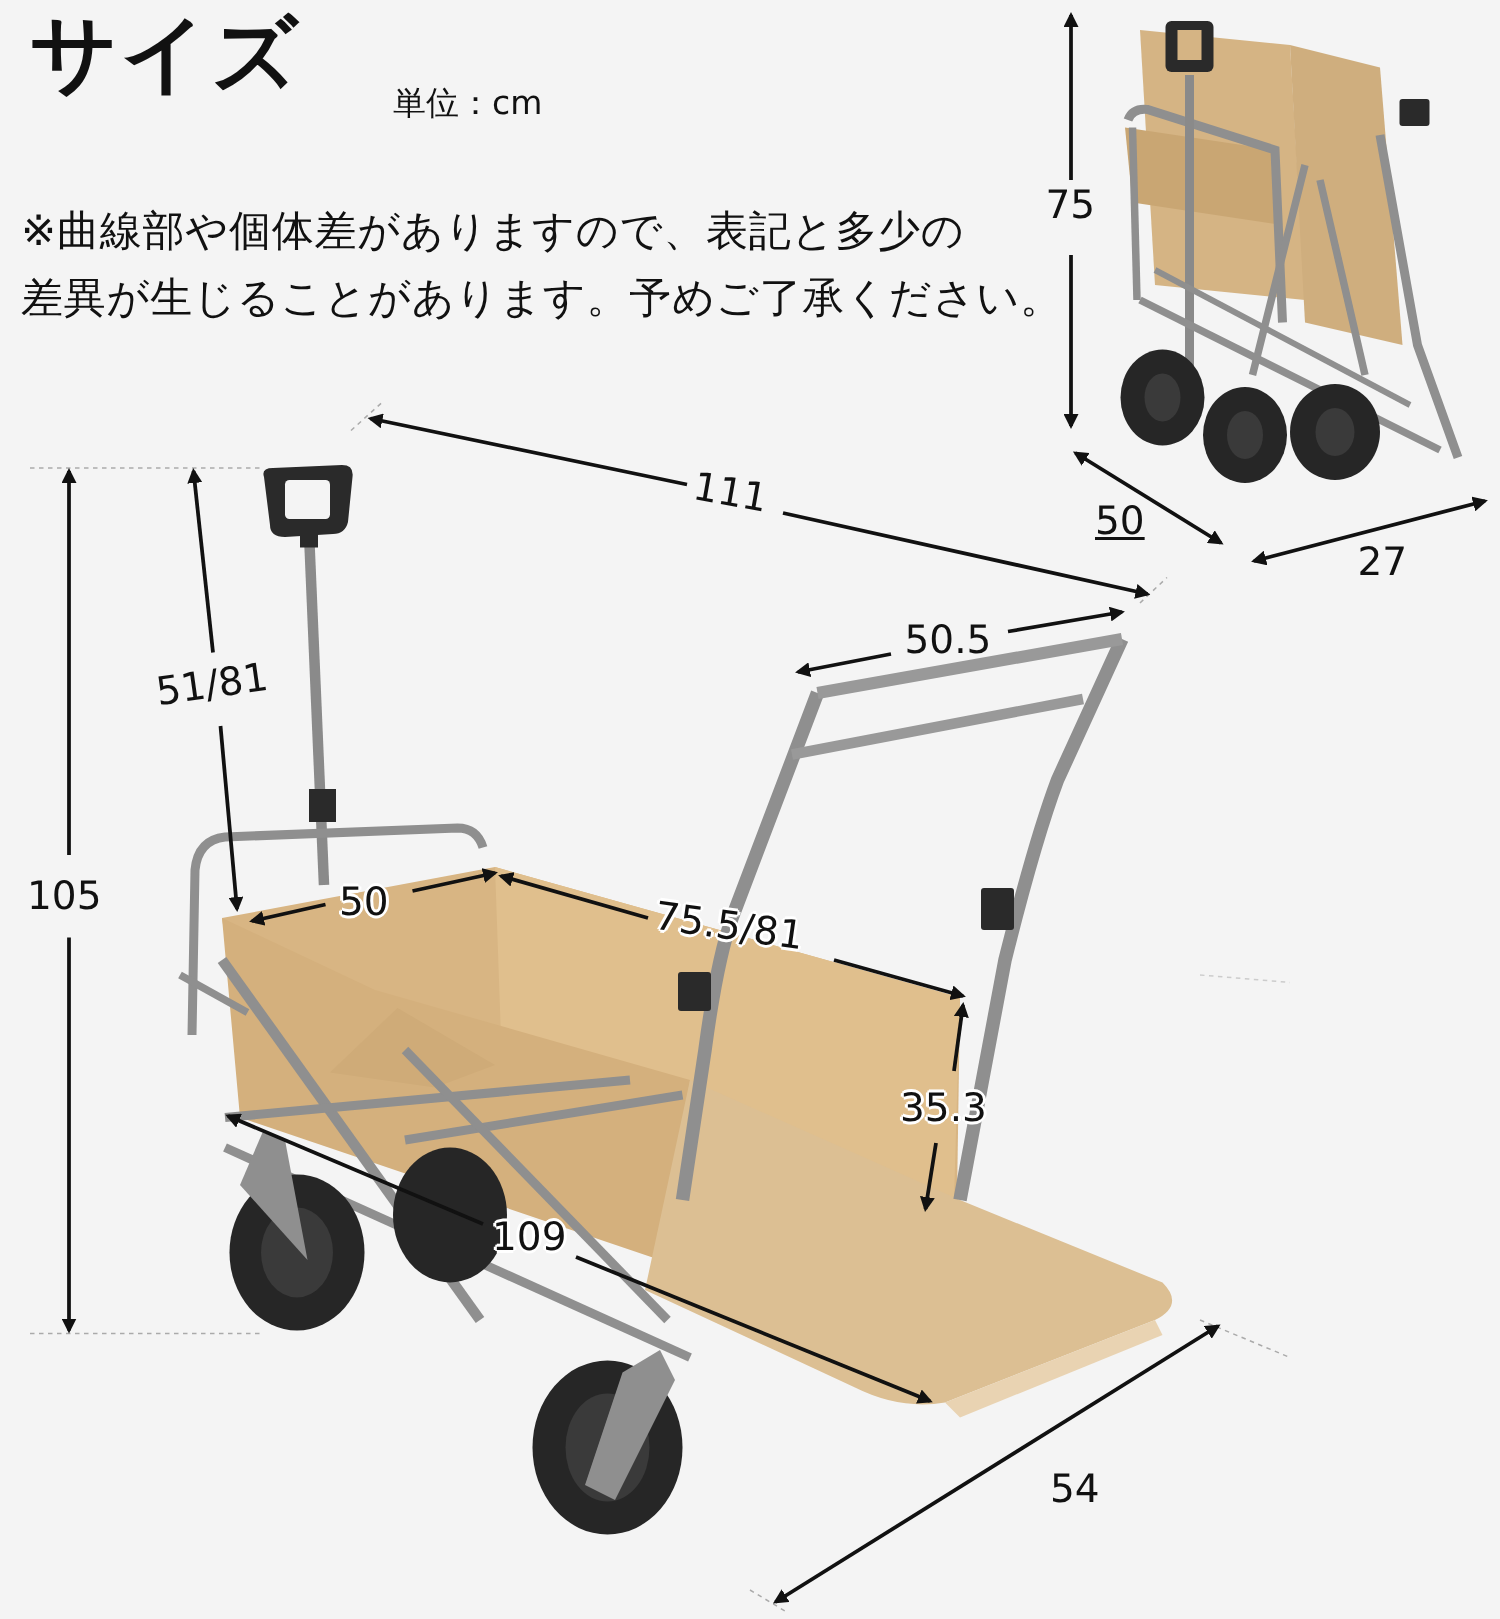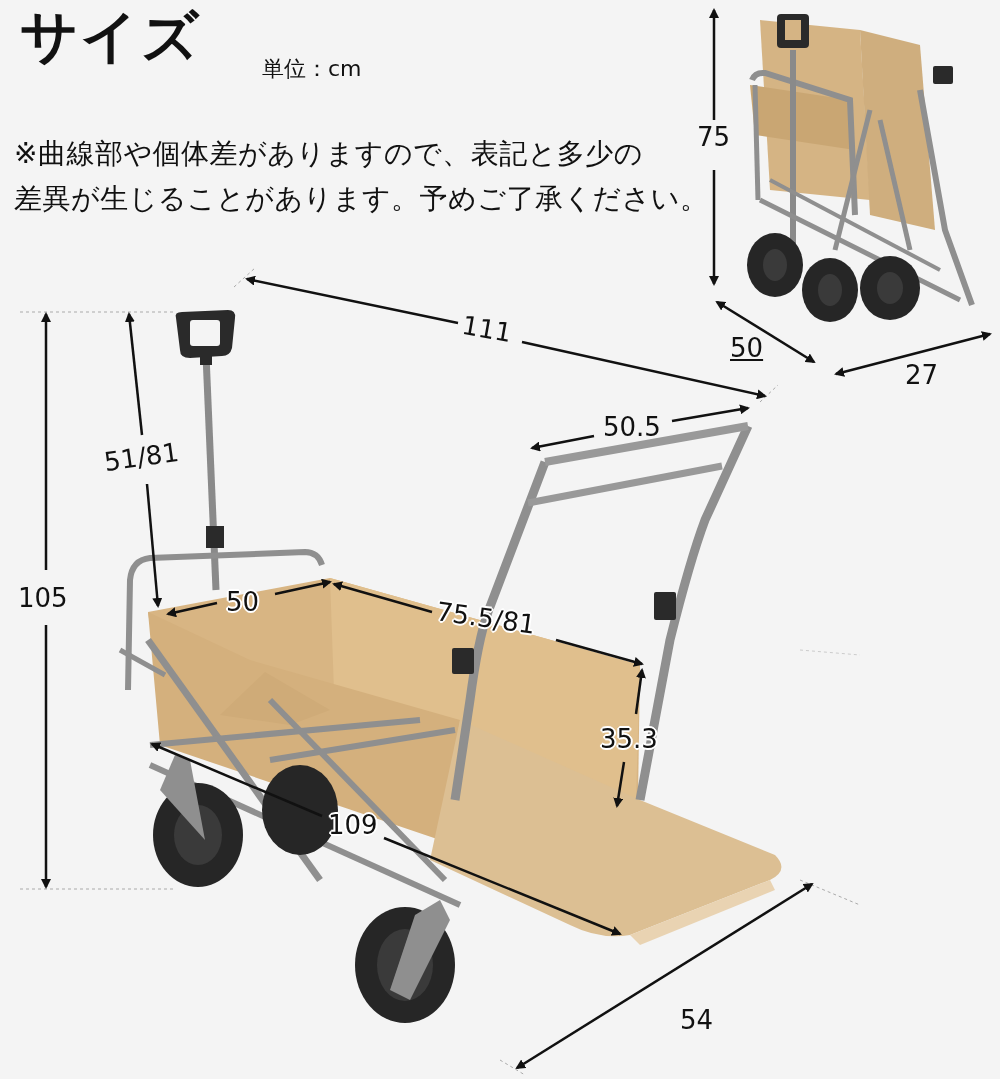--- a/index.html
+++ b/index.html
@@ -144,13 +144,13 @@
 <div class="dim" style="left:905px;top:362px;">27</div>
 
 <div class="dim" style="left:18px;top:585px;">105</div>
 <div class="dim" style="left:104px;top:444px;transform:rotate(-8deg);">51/81</div>
 <div class="dim" style="left:462px;top:316px;transform:rotate(10deg);">111</div>
 <div class="dim" style="left:603px;top:414px;">50.5</div>
 <div class="dim halo" style="left:226px;top:589px;">50</div>
 <div class="dim halo" style="left:436px;top:605px;transform:rotate(8deg);">75.5/81</div>
 <div class="dim halo" style="left:600px;top:726px;">35.3</div>
 <div class="dim halo" style="left:328px;top:812px;">109</div>
-<div class="dim" style="left:680px;top:980px;margin-top:27px;">54</div>
+<div class="dim" style="left:700px;top:980px;">54</div>
 
 </body></html>

